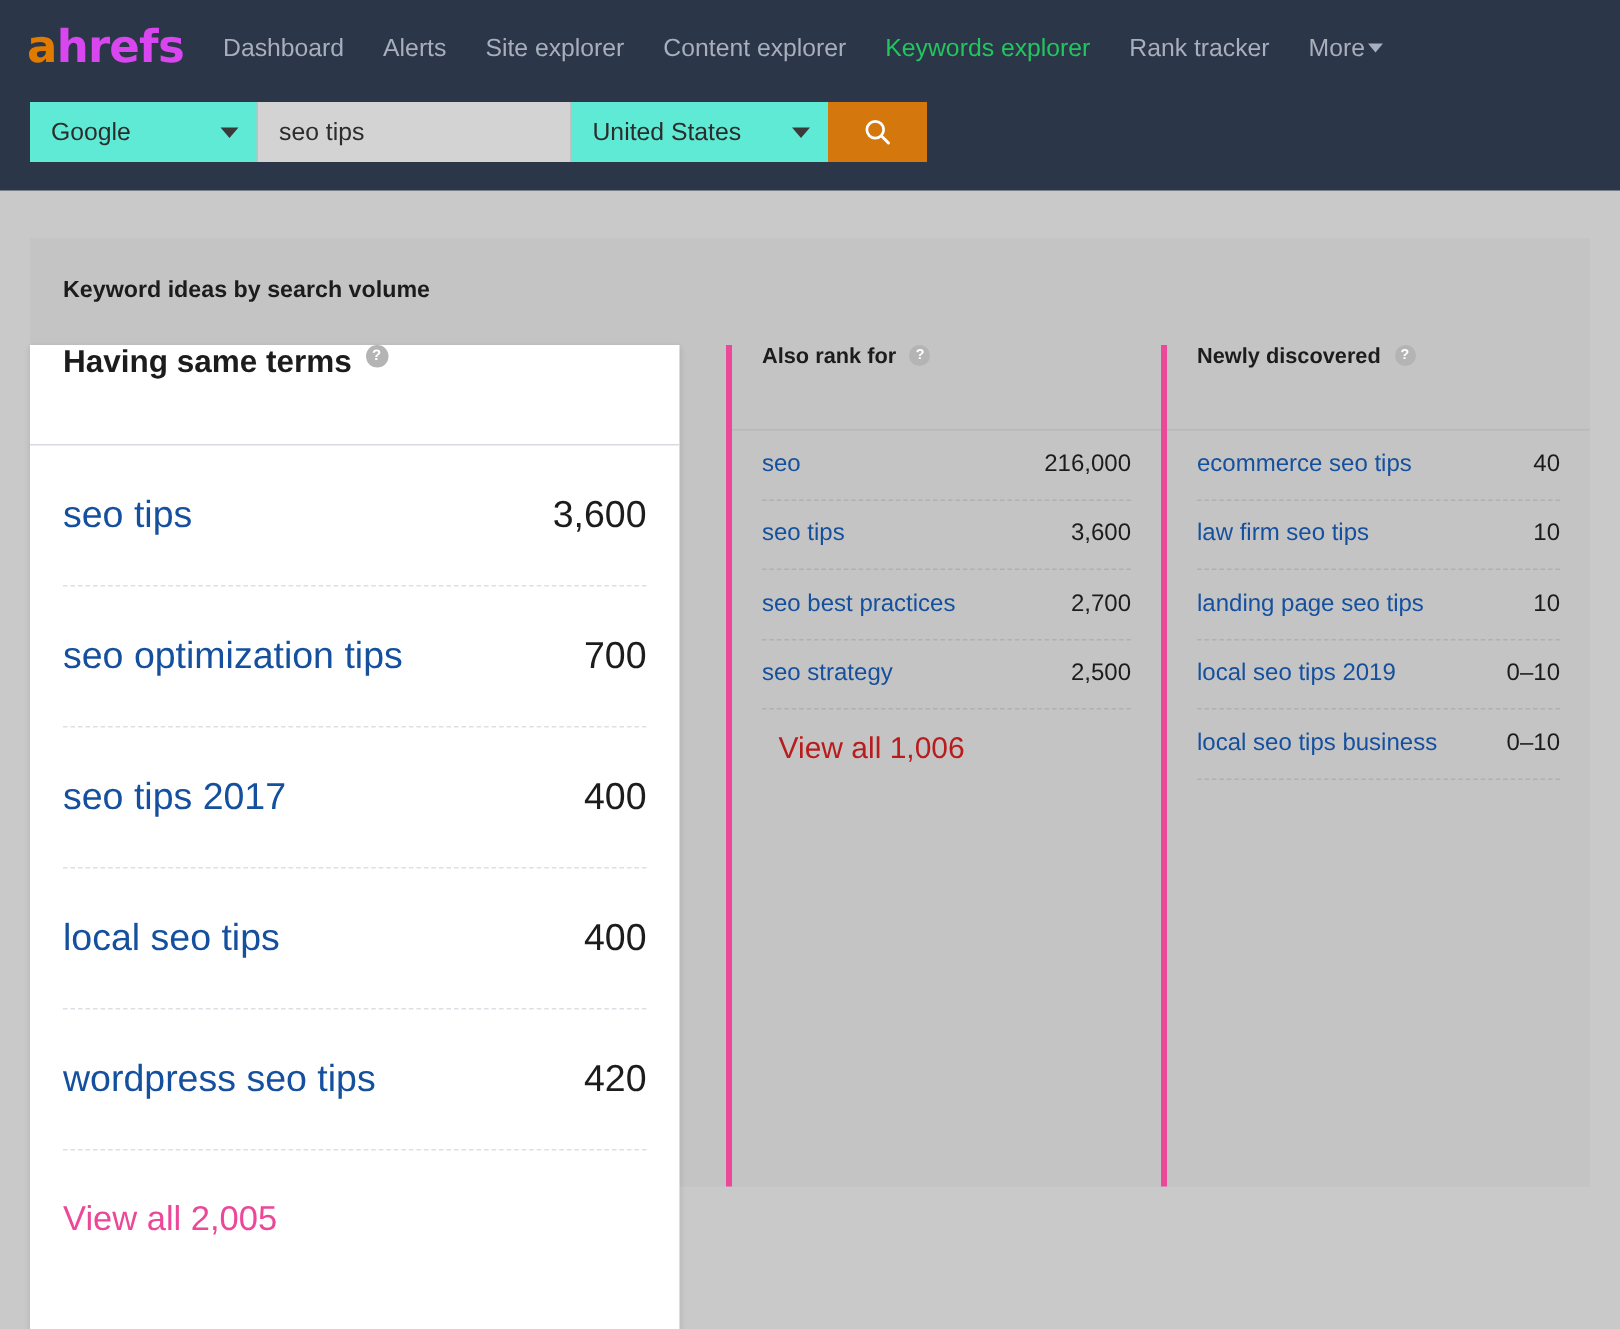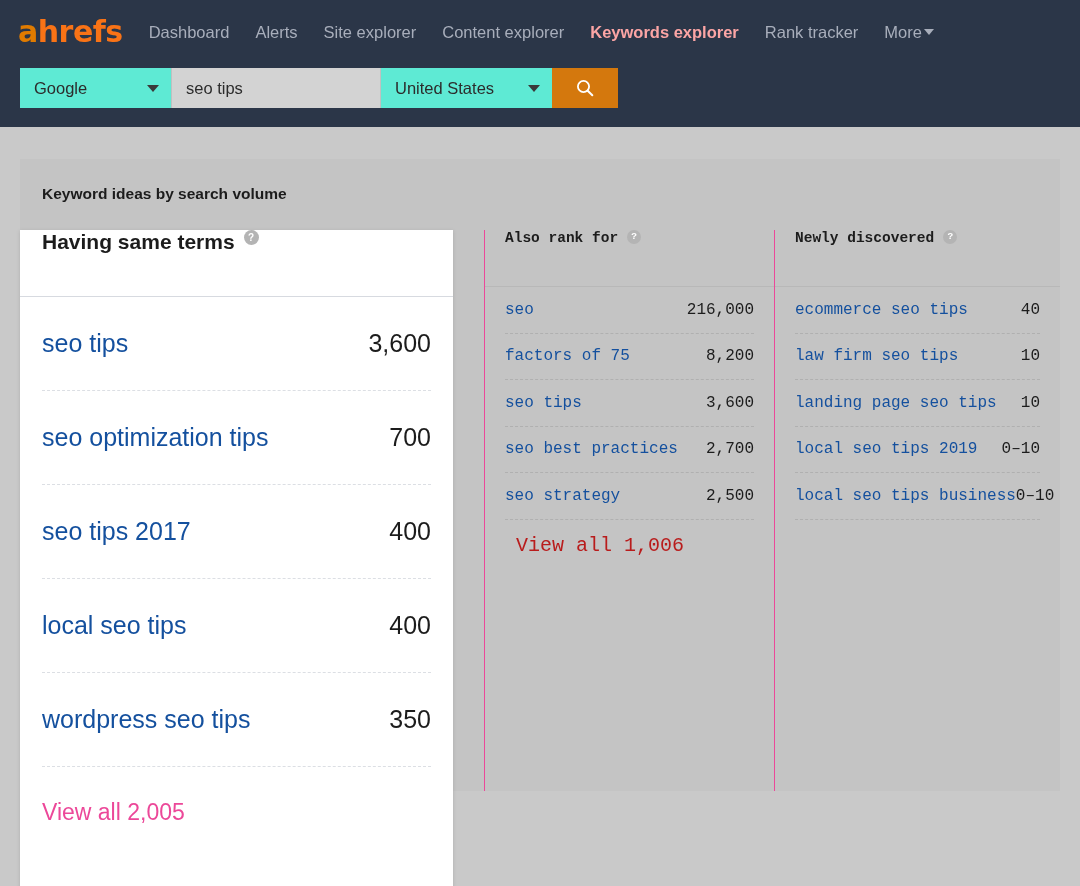--- a/index.html
+++ b/index.html
@@ -30,32 +30,32 @@
     margin-right: 26px;
     font-family: "DejaVu Sans", sans-serif;
     font-weight: bold;
     font-size: 30px;
     letter-spacing: -0.5px;
     line-height: 1;
     white-space: nowrap;
     user-select: none;
   }
   .logo .logo-a { color: #e07b00; }
-  .logo .logo-rest { color: #f97316; }
+  .logo .logo-rest { color: #d946ef; }
 
   .nav-item {
     color: #a8aebb;
     font-size: 16.5px;
     margin-right: 26px;
     white-space: nowrap;
     cursor: pointer;
   }
   .nav-item.active {
-    color: #fca5a5;
-    font-weight: bold;
+    color: #22c55e;
+    font-weight: normal;
   }
   .nav-item.more {
     display: inline-flex;
     align-items: center;
     gap: 2px;
     justify-content: center;
   }
   .caret-down {
     width: 0; height: 0;
     border-left: 5px solid transparent;
@@ -197,22 +197,21 @@
     align-items: center;
     cursor: pointer;
   }
 
   
   .panel-mid, .panel-right {
     position: absolute;
     top: 0;
     height: 561px;
     background: #c4c4c4;
-    border-left: 1px solid #ec4899;
-    font-family: Liberation Mono, monospace;
+    border-left: 4px solid #ec4899;
   }
   .panel-mid   { left: 464px; width: 290px; }
   .panel-right { left: 754px; width: 286px; }
 
   .panel-mid .col-hdr, .panel-right .col-hdr {
     height: 57px;
     padding: 0 20px;
     border-bottom: 1px solid #b8b8b8;
   }
   .row-sm {
@@ -312,41 +311,37 @@
       <div class="row-lg">
         <span class="kw-lg">seo tips 2017</span>
         <span class="vol-lg">400</span>
       </div>
       <div class="row-lg">
         <span class="kw-lg">local seo tips</span>
         <span class="vol-lg">400</span>
       </div>
       <div class="row-lg">
         <span class="kw-lg">wordpress seo tips</span>
-        <span class="vol-lg">350</span>
+        <span class="vol-lg">420</span>
       </div>
 
       <div class="viewall-lg">View all 2,005</div>
     </div>
 
     <div class="panel-mid">
       <div class="col-hdr">
         <span class="hdr-text-sm">Also rank for</span>
         <span class="qmark small">?</span>
       </div>
 
       <div class="row-sm">
         <span class="kw-sm">seo</span>
         <span class="vol-sm">216,000</span>
       </div>
       <div class="row-sm">
-        <span class="kw-sm">factors of 75</span>
-        <span class="vol-sm">8,200</span>
-      </div>
-      <div class="row-sm">
         <span class="kw-sm">seo tips</span>
         <span class="vol-sm">3,600</span>
       </div>
       <div class="row-sm">
         <span class="kw-sm">seo best practices</span>
         <span class="vol-sm">2,700</span>
       </div>
       <div class="row-sm">
         <span class="kw-sm">seo strategy</span>
         <span class="vol-sm">2,500</span>

